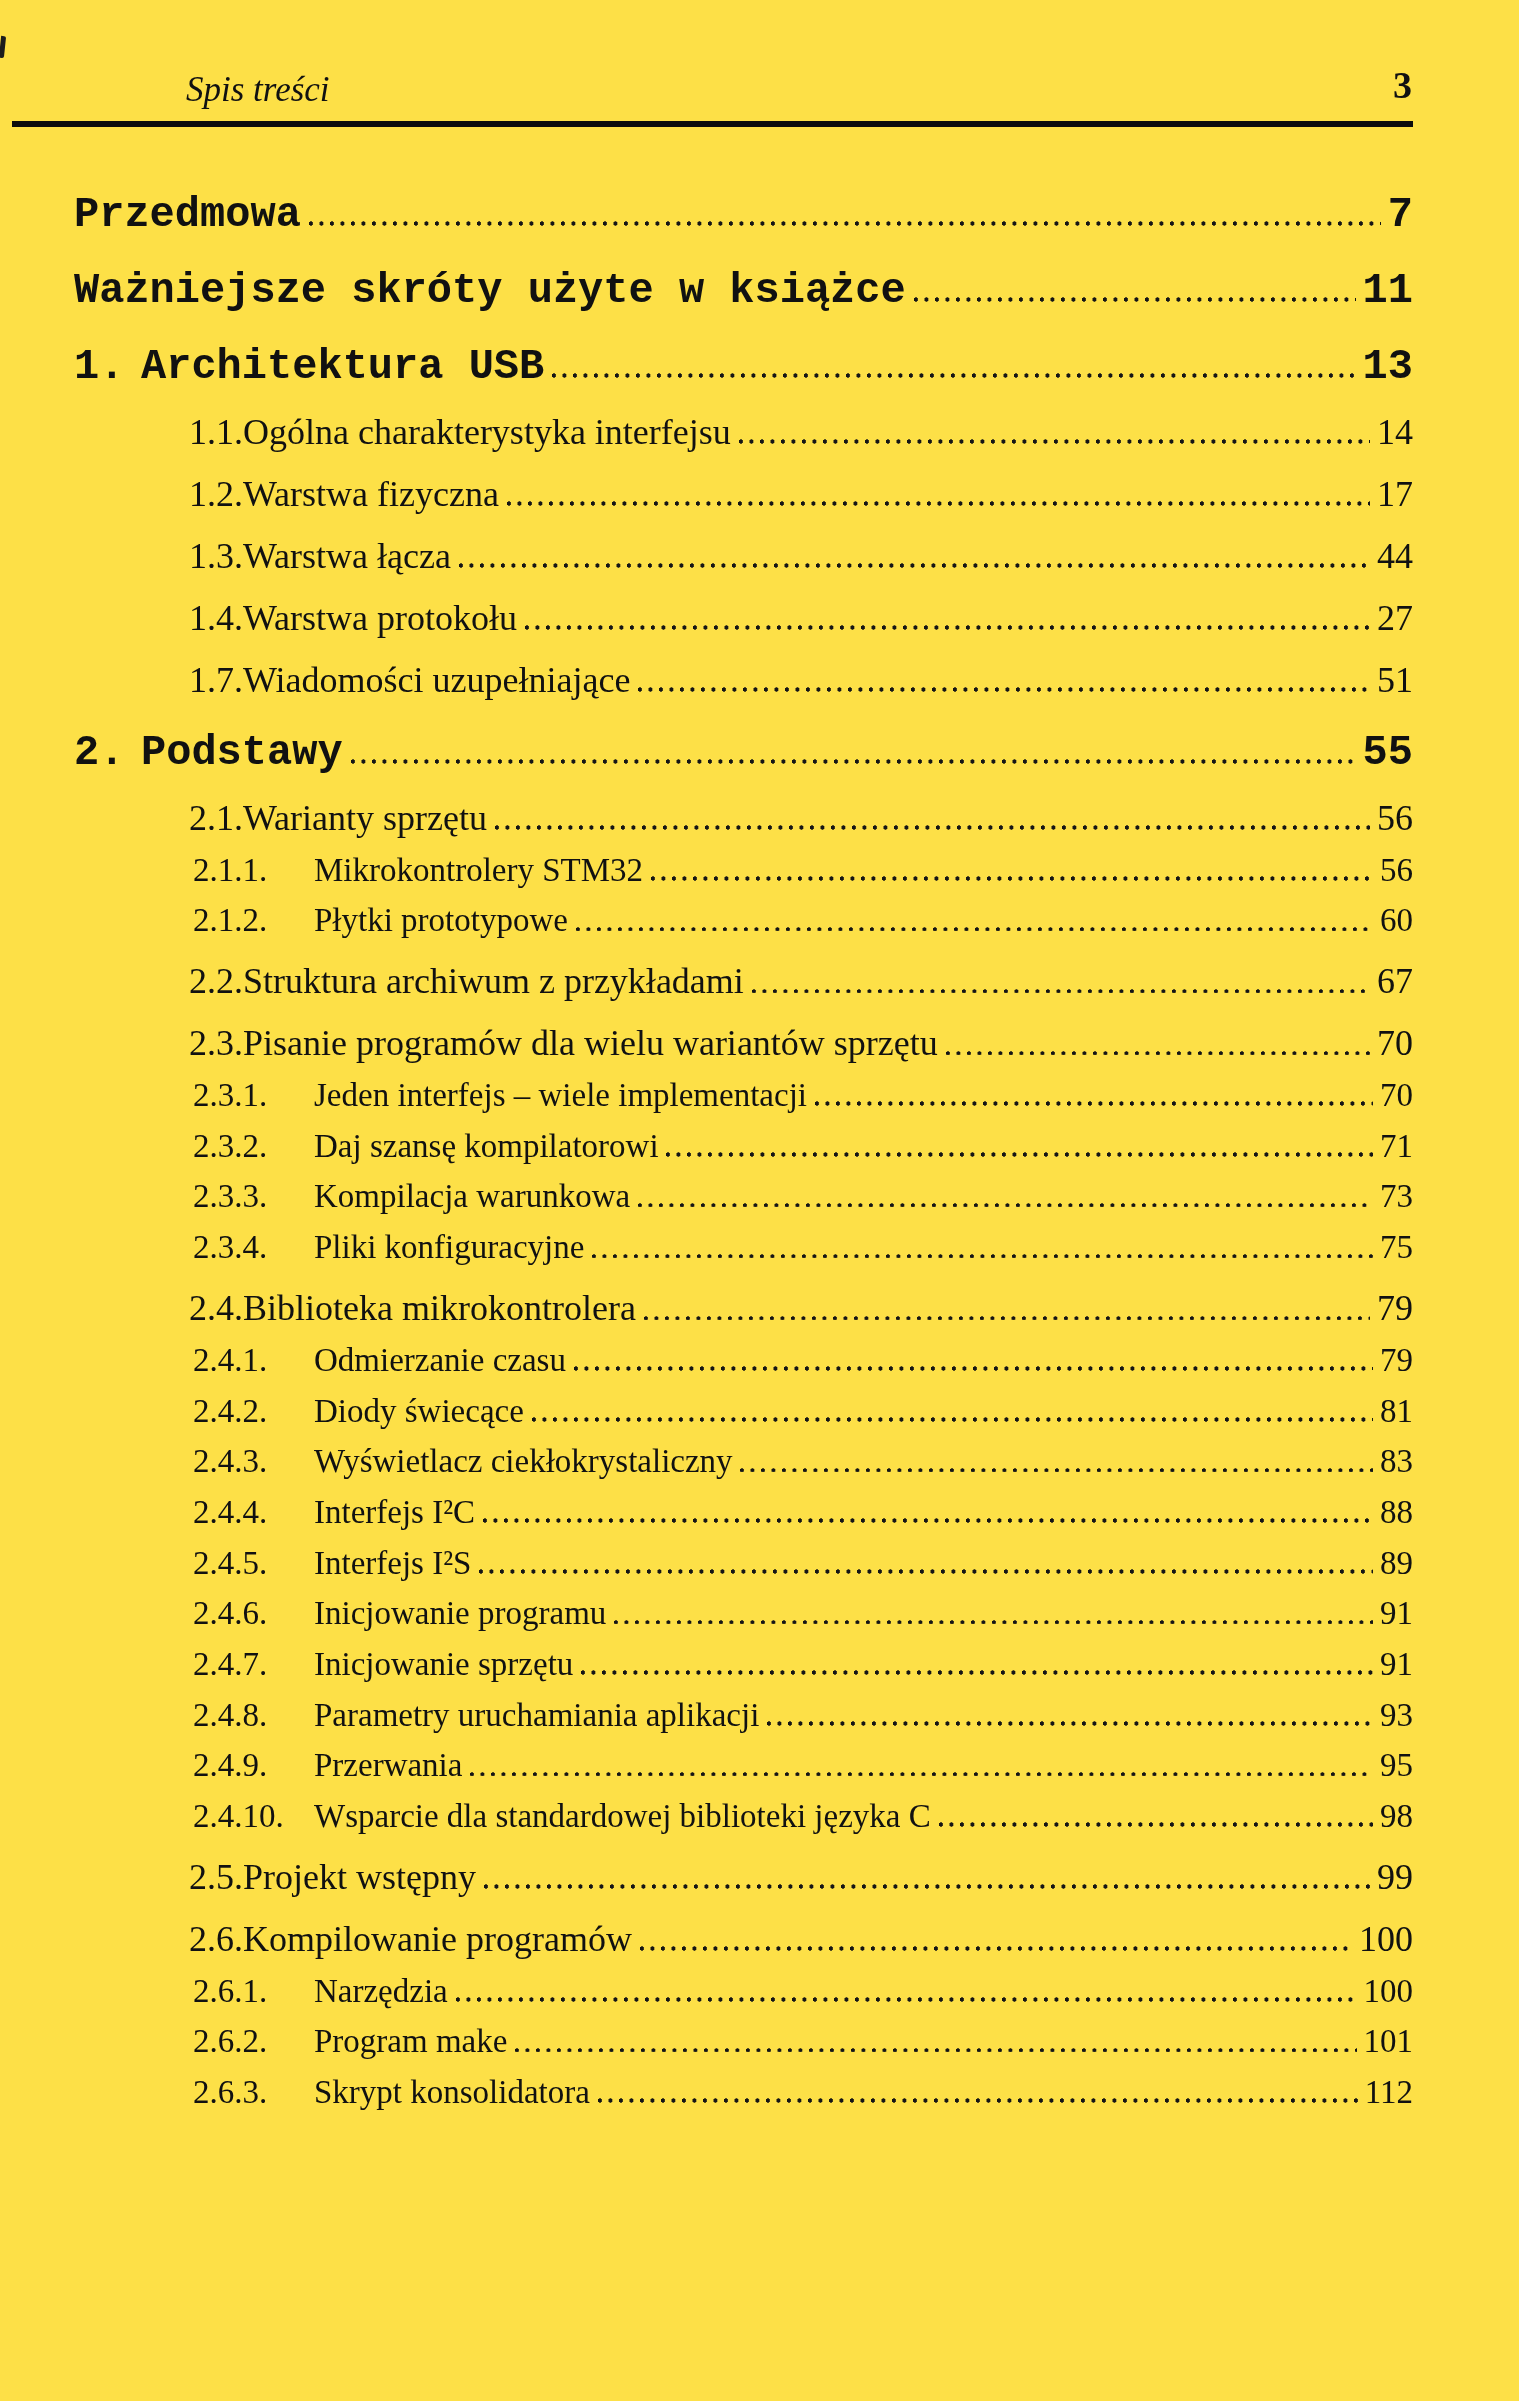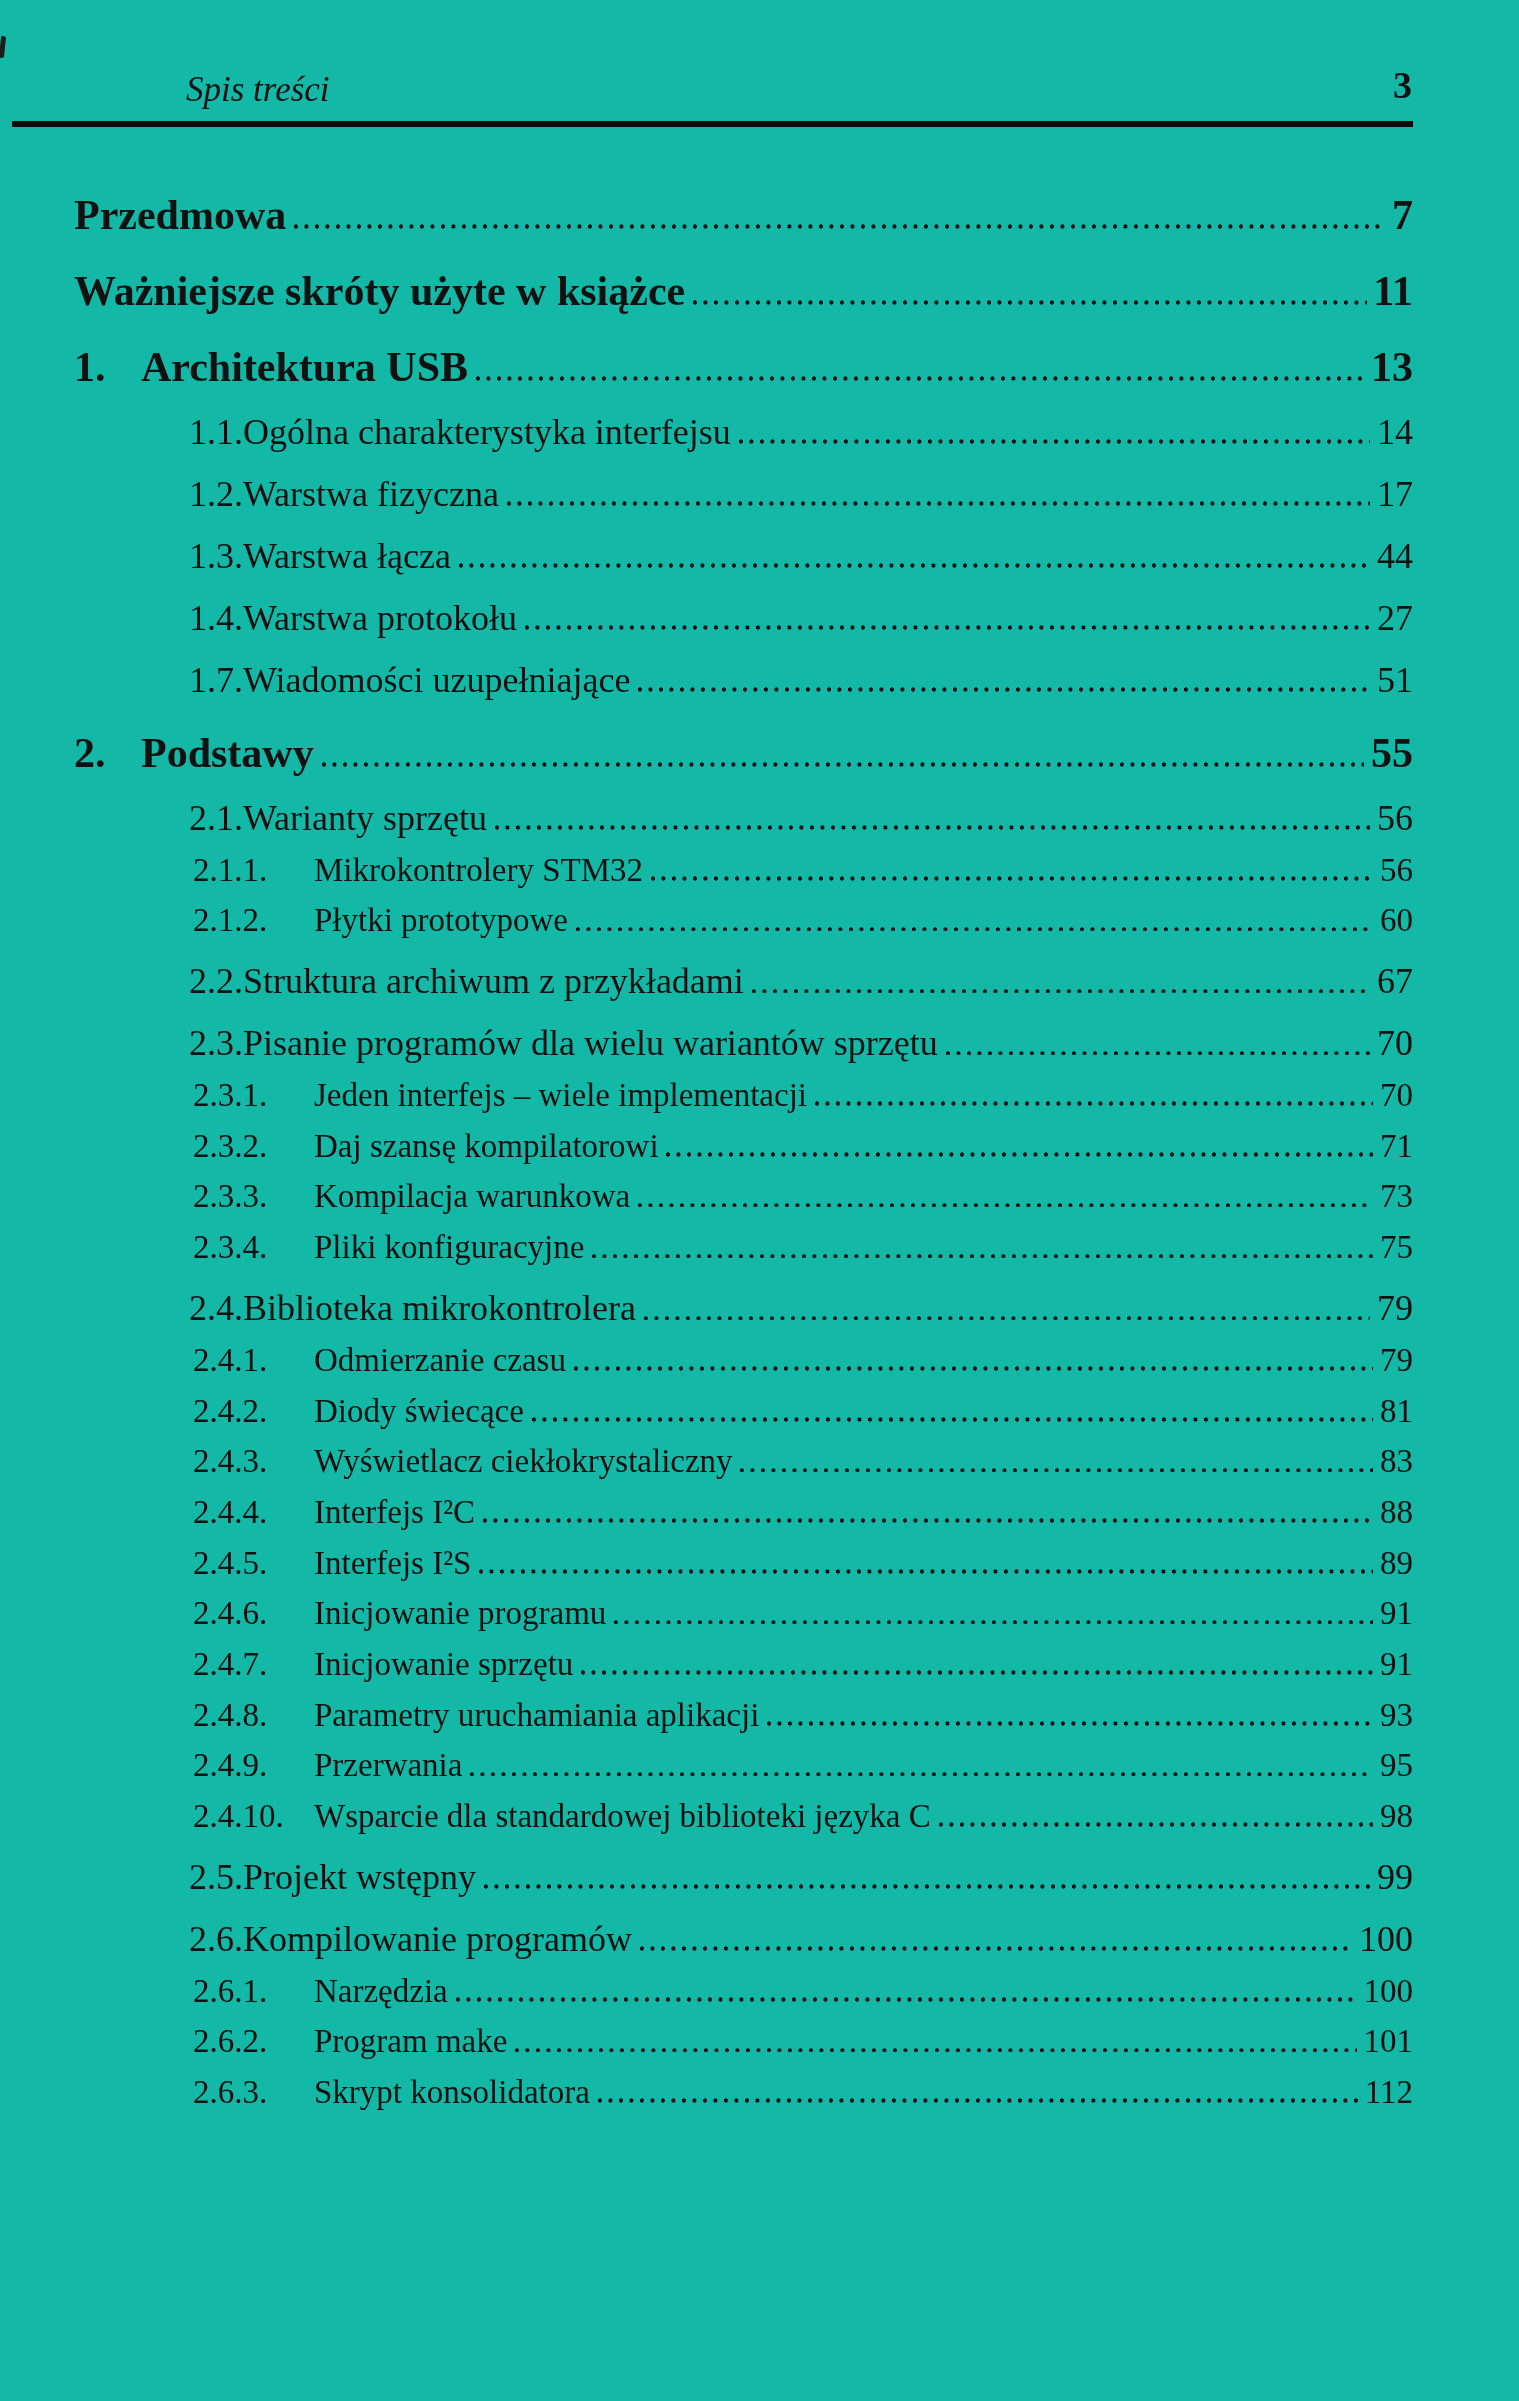--- a/index.html
+++ b/index.html
@@ -1,20 +1,20 @@
 <!DOCTYPE html>
 <html style="font-size:10.5px"><head>
 <meta charset="utf-8">
 <style>
   html, body { margin: 0; padding: 0; background: #e8e8e8; }
   .page {
     position: relative;
     width: 1519px;
     height: 2401px;
-    background: #14b8a6;
+    background: #fde047;
     font-family: "Liberation Serif", "DejaVu Serif", serif;
     color: #111111;
     overflow: hidden;
   }
   .scan-artifact {
     position: absolute;
     left: 0; top: 36px;
     width: 4.6px; height: 22px;
     background: #1c1c1c;
     border-radius: 0 2px 2px 0;
@@ -46,21 +46,21 @@
     left: 0; top: 0;
     width: 1413px;
     padding-top: 194px;
   }
   .toc-row {
     display: flex;
     align-items: baseline;
     line-height: 1;
     white-space: nowrap;
   }
-  .toc-row.lvl0, .toc-row.lvl1 { font-size: 42px; font-weight: 700; margin-left: 74px; margin-top: 34px; }
+  .toc-row.lvl0, .toc-row.lvl1 { font-size: 42px; font-weight: 700; margin-left: 74px; margin-top: 34px; font-family: Liberation Mono, monospace; }
   .toc-row.lvl2 { font-size: 36px; font-weight: 400; margin-left: 141px; margin-top: 26px; text-align: right; }
   .toc-row.lvl3 { font-size: 33px; font-weight: 400; margin-left: 193px; margin-top: 17.7px; }
   .toc-row:first-child { margin-top: 0; }
   .t-num { flex: 0 0 auto; display: inline-block; }
   .lvl1 .t-num { width: 67px; }
   .lvl2 .t-num { width: 102px; }
   .lvl3 .t-num { width: 121px; }
   .t-title { flex: 0 0 auto; }
   .t-leader {
     flex: 1 1 auto;

